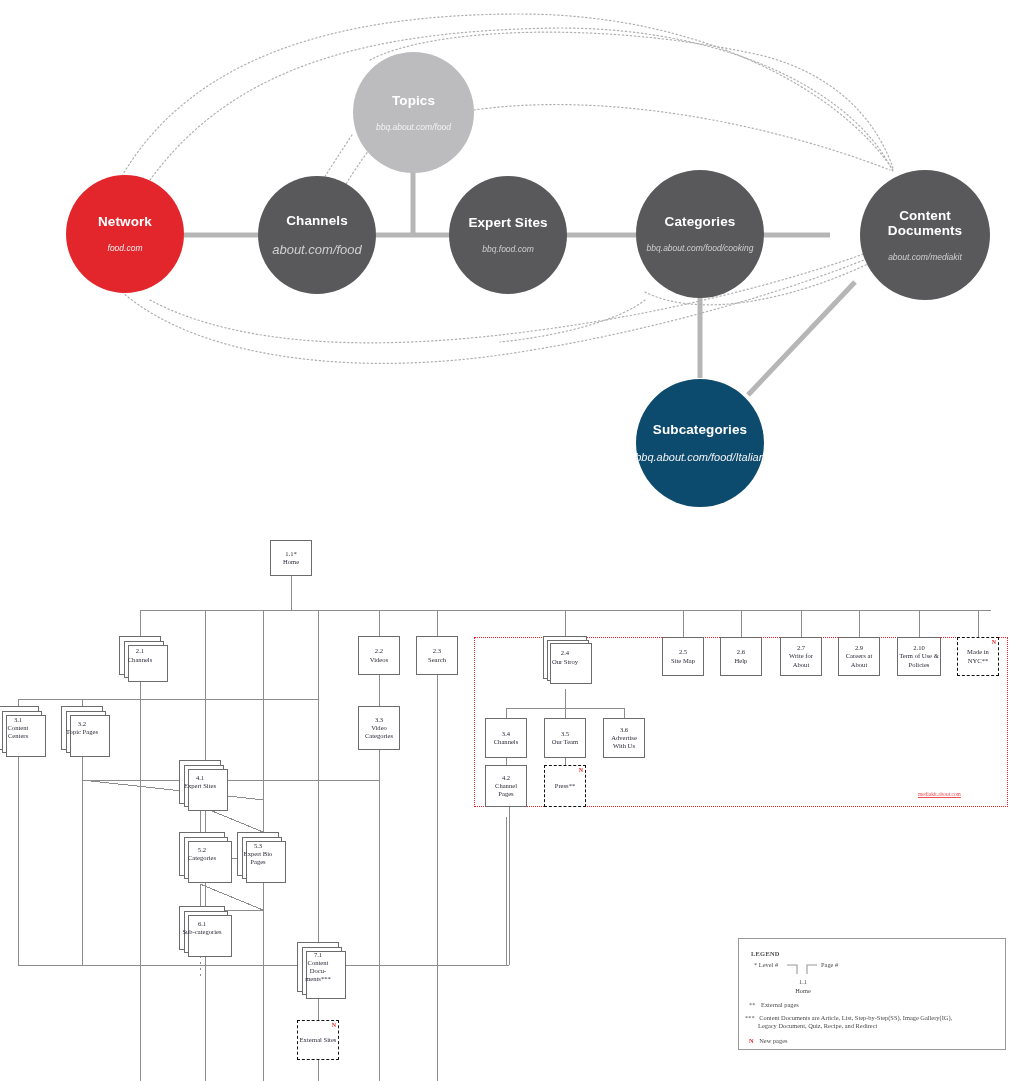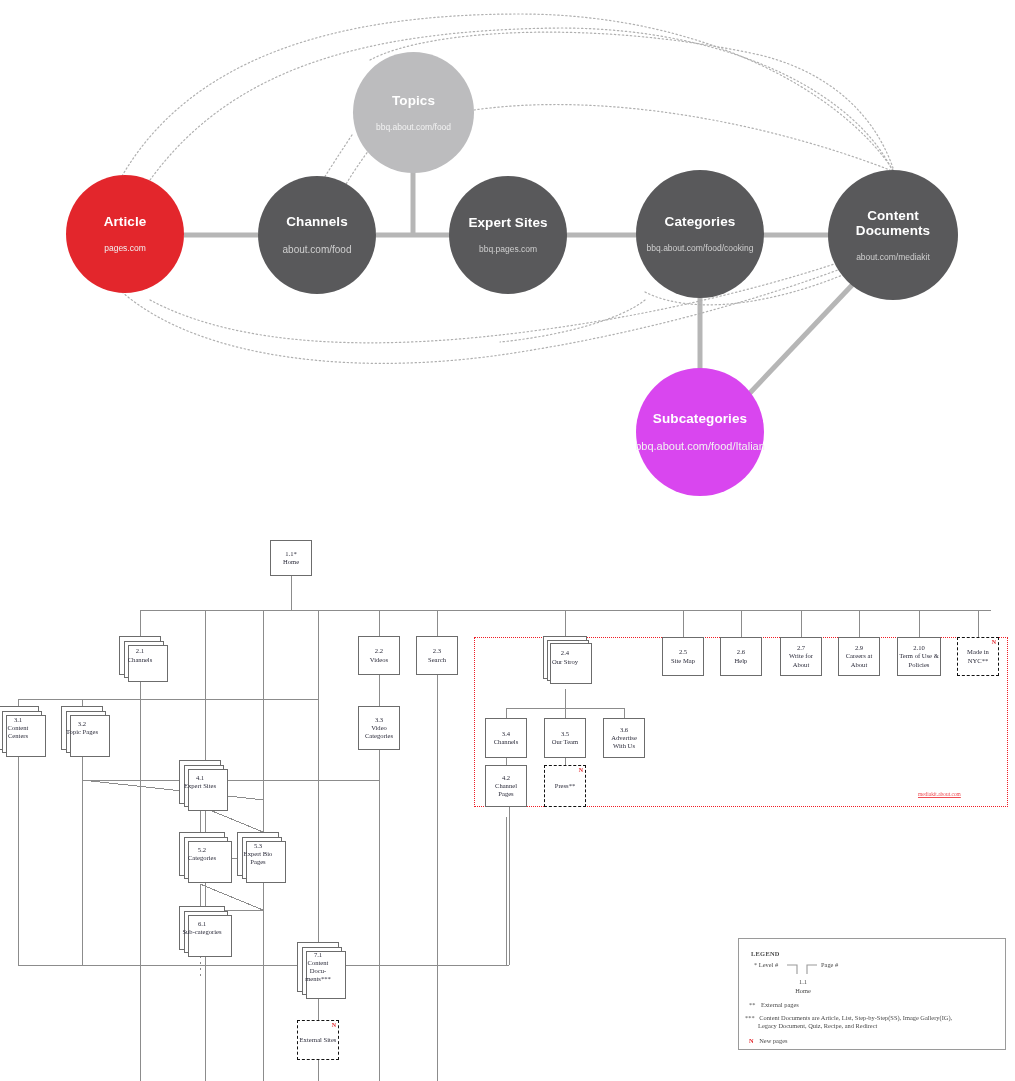--- a/index.html
+++ b/index.html
@@ -38,20 +38,21 @@
     box-sizing: border-box;
     color: #ffffff;
   }
   .node .n-title {
     font-weight: bold;
     line-height: 1.12;
     letter-spacing: .1px;
     text-align: center;
   }
   .node .n-url {
+    font-style: italic;
     line-height: 1.2;
     margin-top: 14px;
     color: #f0f0f0;
   }
   .node.dark .n-url { color: #cfcfcf; }
   .node.light .n-url { color: #f2f2f2; }
 
   
   .map-wrap {
     position: absolute;
@@ -185,50 +186,50 @@
       <path d="M352,135 C330,168 312,196 300,220"></path>
       <path d="M372,146 C350,175 336,200 326,222"></path>
       <path d="M122,292 C200,360 360,378 520,352 C660,330 800,288 888,250"></path>
       <path d="M150,300 C240,348 380,352 540,330 C690,310 820,272 890,244"></path>
       <path d="M645,292 C700,320 800,300 888,254"></path>
       <path d="M645,300 C620,320 560,336 500,342"></path>
     </g>
   </svg>
 
   <div class="node red" style="left:66px; top:175px; width:118px; height:118px; background:#e3262c;">
-    <div class="n-title" style="font-size:13.5px;">Article</div>
-    <div class="n-url" style="font-size:8.5px;">pages.com</div>
+    <div class="n-title" style="font-size:13.5px;">Network</div>
+    <div class="n-url" style="font-size:8.5px;">food.com</div>
   </div>
 
   <div class="node dark" style="left:258px; top:176px; width:118px; height:118px; background:#59595b;">
     <div class="n-title" style="font-size:13.5px;">Channels</div>
-    <div class="n-url" style="font-size:10px;">about.com/food</div>
+    <div class="n-url" style="font-size:13px;">about.com/food</div>
   </div>
 
   <div class="node light" style="left:353px; top:52px; width:121px; height:121px; background:#bcbcbe;">
     <div class="n-title" style="font-size:13.5px;">Topics</div>
     <div class="n-url" style="font-size:8.5px;">bbq.about.com/food</div>
   </div>
 
   <div class="node dark" style="left:449px; top:176px; width:118px; height:118px; background:#59595b;">
     <div class="n-title" style="font-size:13.5px;">Expert Sites</div>
-    <div class="n-url" style="font-size:8.5px;">bbq.pages.com</div>
+    <div class="n-url" style="font-size:8.5px;">bbq.food.com</div>
   </div>
 
   <div class="node dark" style="left:636px; top:170px; width:128px; height:128px; background:#59595b;">
     <div class="n-title" style="font-size:13.5px;">Categories</div>
     <div class="n-url" style="font-size:8.5px;">bbq.about.com/food/cooking</div>
   </div>
 
-  <div class="node dark" style="left:828px; top:170px; width:130px; height:130px; background:#59595b;">
+  <div class="node dark" style="left:860px; top:170px; width:130px; height:130px; background:#59595b;">
     <div class="n-title" style="font-size:13.5px; max-width:92px;">Content Documents</div>
     <div class="n-url" style="font-size:8.5px;">about.com/mediakit</div>
   </div>
 
-  <div class="node light" style="left:636px; top:368px; width:128px; height:128px; background:#d946ef;">
+  <div class="node light" style="left:636px; top:379px; width:128px; height:128px; background:#0c4a6e;">
     <div class="n-title" style="font-size:13.5px;">Subcategories</div>
     <div class="n-url" style="font-size:11px;">bbq.about.com/food/Italian</div>
   </div>
 </div>
 
 <div class="map-wrap">
 
   <svg class="map-svg" viewBox="0 0 1015 571">
     <g stroke="#8c8c8c" stroke-width="1" fill="none" shape-rendering="crispEdges">
 

